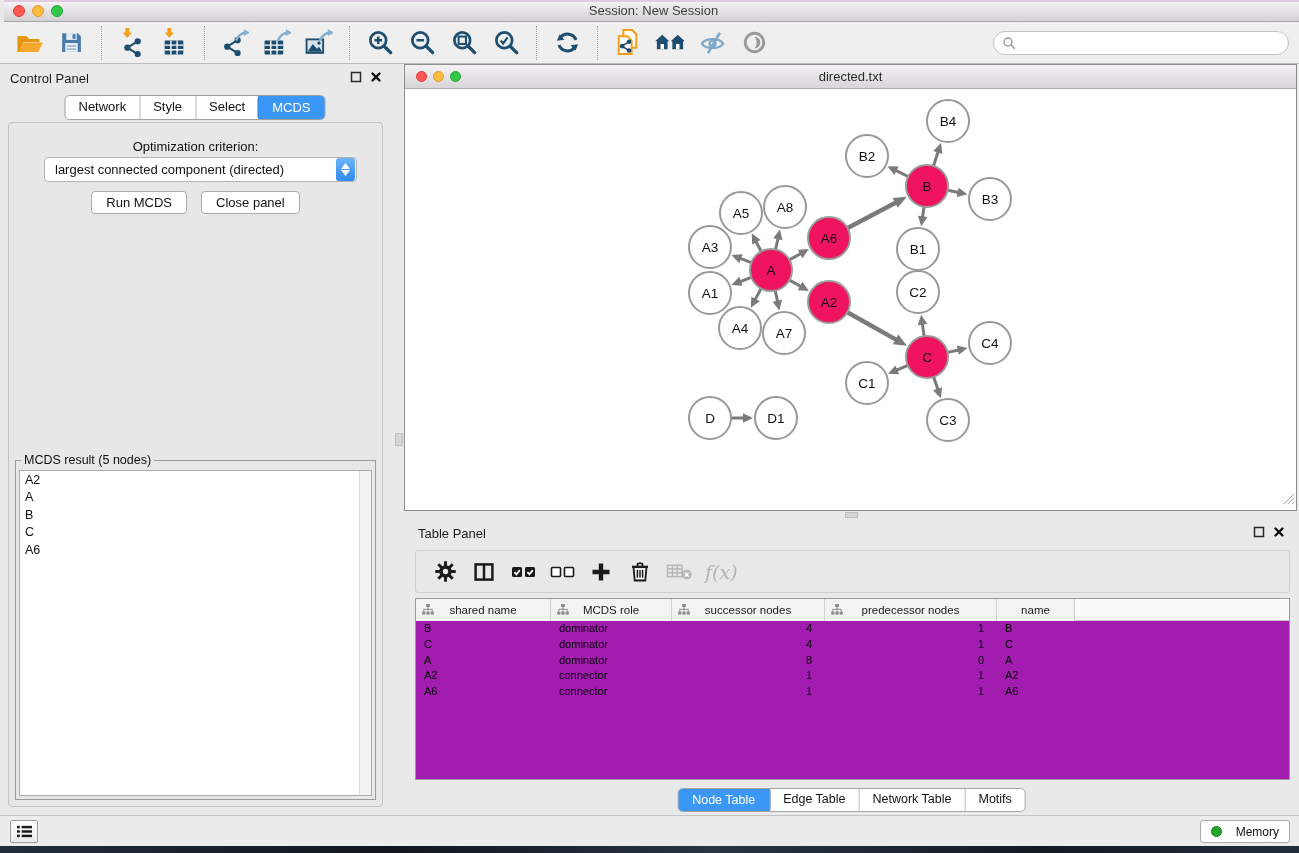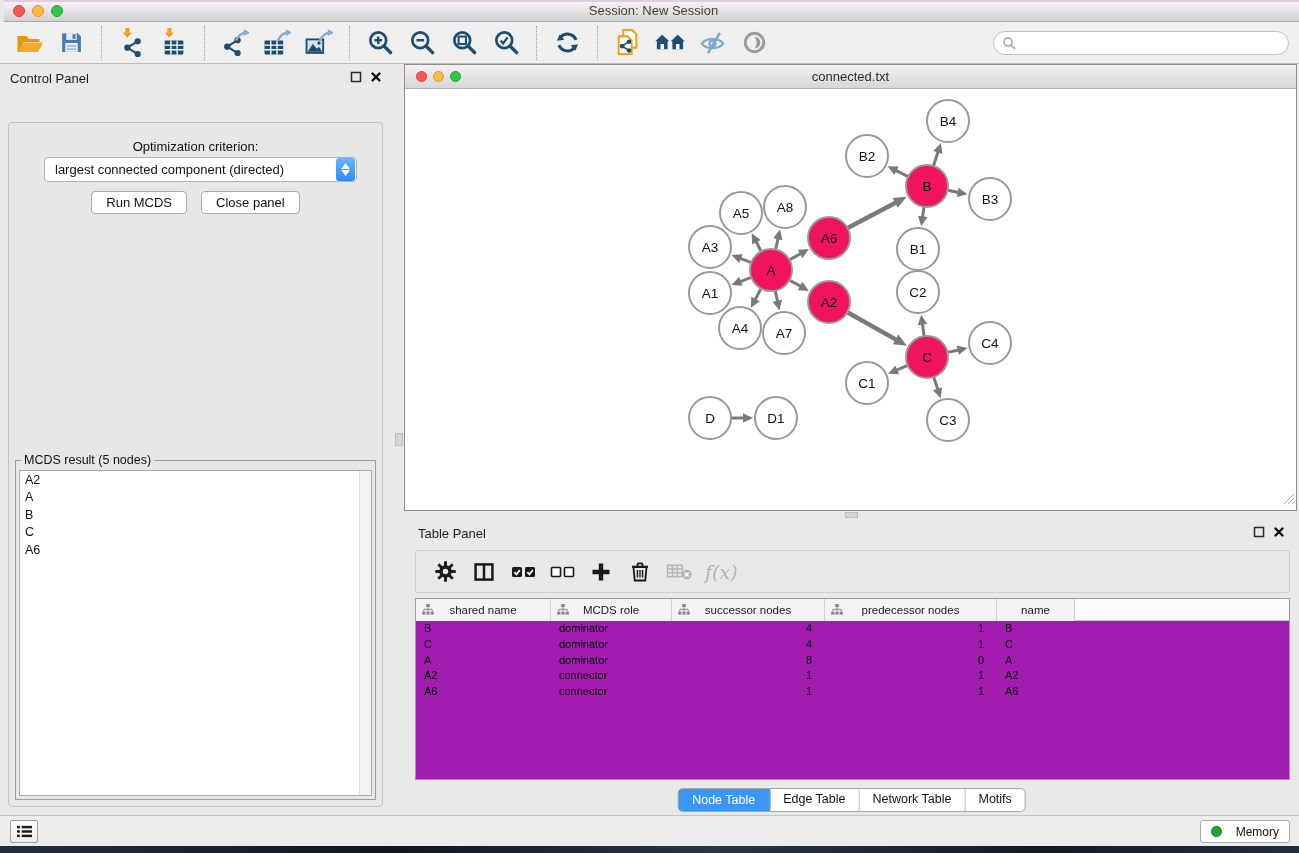--- a/index.html
+++ b/index.html
@@ -299,20 +299,26 @@
               <rect x="1.5" y="1.5" width="9" height="9" fill="none" stroke="#2a2a2a" stroke-width="1.5"></rect>
             </svg>
           </span>
         <span>
             <svg width="12" height="12" viewBox="0 0 12 12">
               <path d="M2.5 2.5 L9.5 9.5 M9.5 2.5 L2.5 9.5" stroke="#111" stroke-width="2.4" stroke-linecap="round"></path>
             </svg>
           </span>
       </span>
     </div>
+    <div id="cp-tabs">
+        <div class="seg-tab">Network</div>
+        <div class="seg-tab">Style</div>
+        <div class="seg-tab">Select</div>
+        <div class="seg-tab active">MCDS</div>
+      </div>
     <div id="cp-box">
       <div id="opt-label">Optimization criterion:</div>
       <div id="criterion-select">
         <span class="val">largest connected component (directed)</span>
         <span class="stepper">
           <svg width="9" height="6" viewBox="0 0 9 6">
               <polygon points="4.5,0 9,6 0,6" fill="#fff"></polygon>
             </svg>
           <svg width="9" height="6" viewBox="0 0 9 6">
               <polygon points="0,0 9,0 4.5,6" fill="#fff"></polygon>
@@ -337,21 +343,21 @@
     </div>
   </div>
 
   <div id="net-frame">
     <div id="net-titlebar">
       <div class="lights">
         <span class="light red"></span>
         <span class="light yellow"></span>
         <span class="light green"></span>
       </div>
-      <div class="title">connected.txt</div>
+      <div class="title">directed.txt</div>
     </div>
     <div id="net-content">
       <svg id="graph-svg" width="891" height="421">
           <line x1="348.22175155851795" y1="187.70327400252603" x2="334.0066158782075" y2="193.0630792590365" stroke="#7a7a7a" stroke-width="3"></line>
           <polygon points="326.5210375870572,195.88551041799482 334.18455175562013,187.8661244946067 337.57146914637013,196.8488184439871" fill="#7a7a7a"></polygon>
           <line x1="348.22175155851795" y1="174.29672599747397" x2="334.0066158782075" y2="168.9369207409635" stroke="#7a7a7a" stroke-width="3"></line>
           <polygon points="326.5210375870572,166.11448958200518 337.57146914637013,165.1511815560129 334.18455175562013,174.1338755053933" fill="#7a7a7a"></polygon>
           <line x1="357.04383184744285" y1="197.75670170478432" x2="349.61269540680377" y2="211.66011827114139" stroke="#7a7a7a" stroke-width="3"></line>
           <polygon points="345.841677237306,218.71557162052426 346.32217793954845,207.633644032097 354.7887219588079,212.1588658354943" fill="#7a7a7a"></polygon>
           <line x1="357.1508177761802" y1="164.18655377474232" x2="350.4381394178113" y2="151.43246489384146" stroke="#7a7a7a" stroke-width="3"></line>

